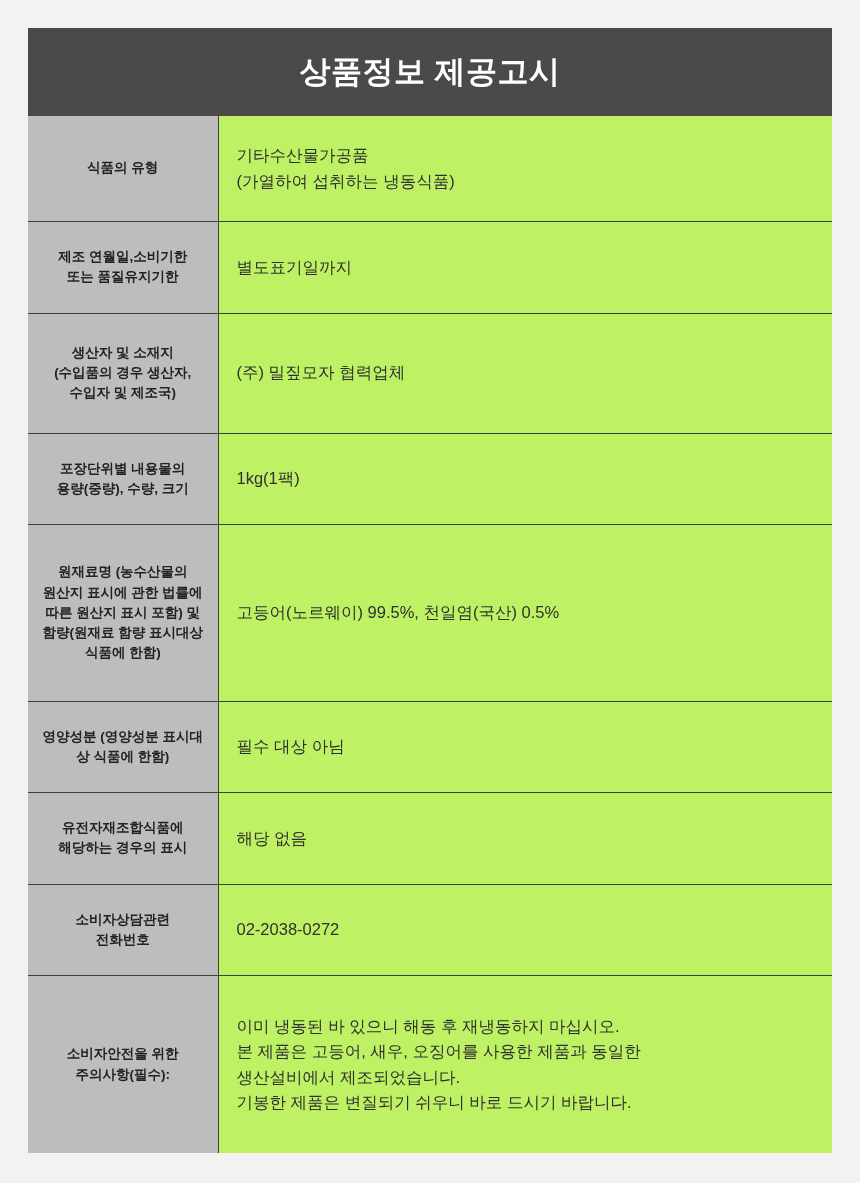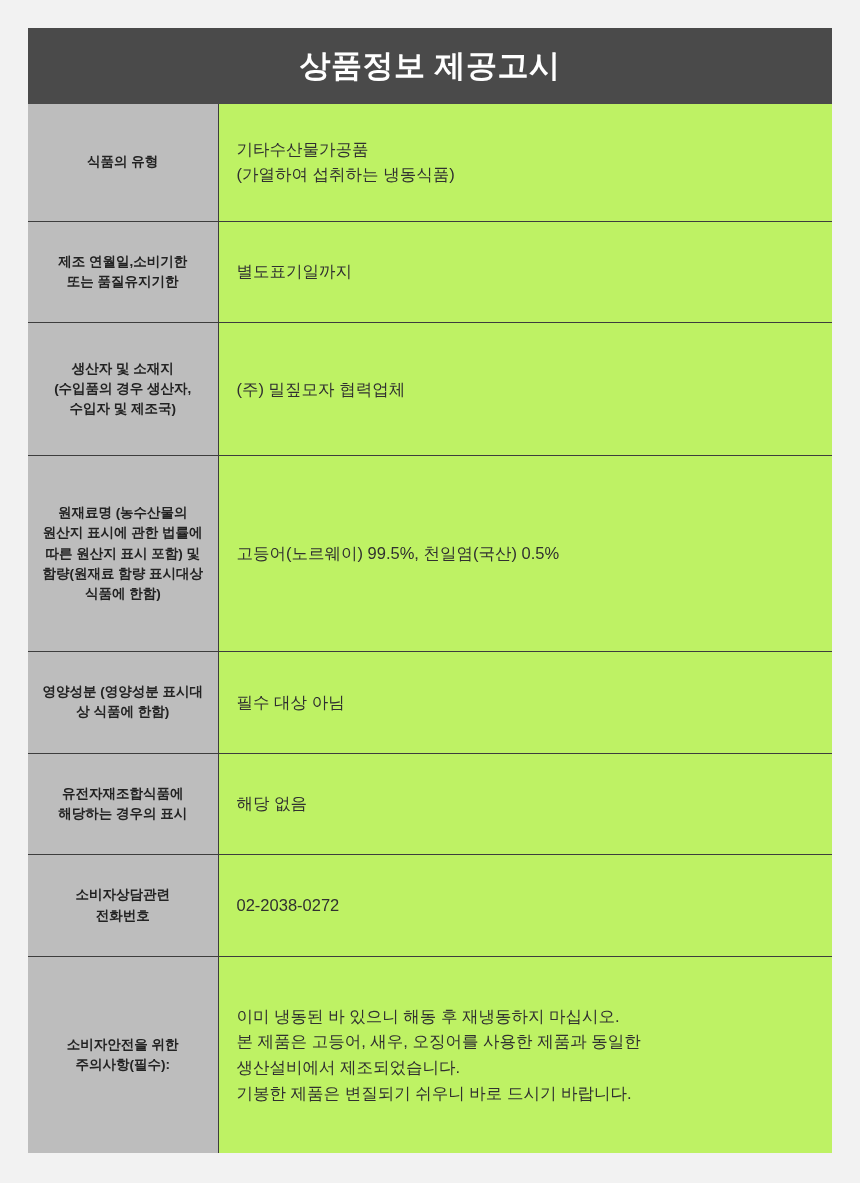--- a/index.html
+++ b/index.html
@@ -19,21 +19,21 @@
     height: 1183px;
     background: #f2f2f2;
     box-sizing: border-box;
     padding: 28px 28px 30px 28px;
     display: flex;
     flex-direction: column;
   }
   .title-bar {
     background: #4a4a4a;
     color: #ffffff;
-    height: 76px;
+    height: 88px;
     display: flex;
     align-items: center;
     justify-content: center;
     flex: 0 0 auto;
   }
   .title-bar .title {
     font-size: 31px;
     font-weight: bold;
     letter-spacing: 0.5px;
   }
@@ -117,20 +117,29 @@
         <th>
           <span class="label-line">생산자 및 소재지</span>
           <span class="label-line">(수입품의 경우 생산자,</span>
           <span class="label-line">수입자 및 제조국)</span>
         </th>
         <td>
           <span class="cell-line">(주) 밀짚모자 협력업체</span>
         </td>
       </tr>
 
+      <tr>
+        <th>
+          <span class="label-line">포장단위별 내용물의</span>
+          <span class="label-line">용량(중량), 수량, 크기</span>
+        </th>
+        <td>
+          <span class="cell-line">1kg(1팩)</span>
+        </td>
+      </tr>
 
       <tr>
         <th>
           <span class="label-line">원재료명 (농수산물의</span>
           <span class="label-line">원산지 표시에 관한 법률에</span>
           <span class="label-line">따른 원산지 표시 포함) 및</span>
           <span class="label-line">함량(원재료 함량 표시대상</span>
           <span class="label-line">식품에 한함)</span>
         </th>
         <td>

